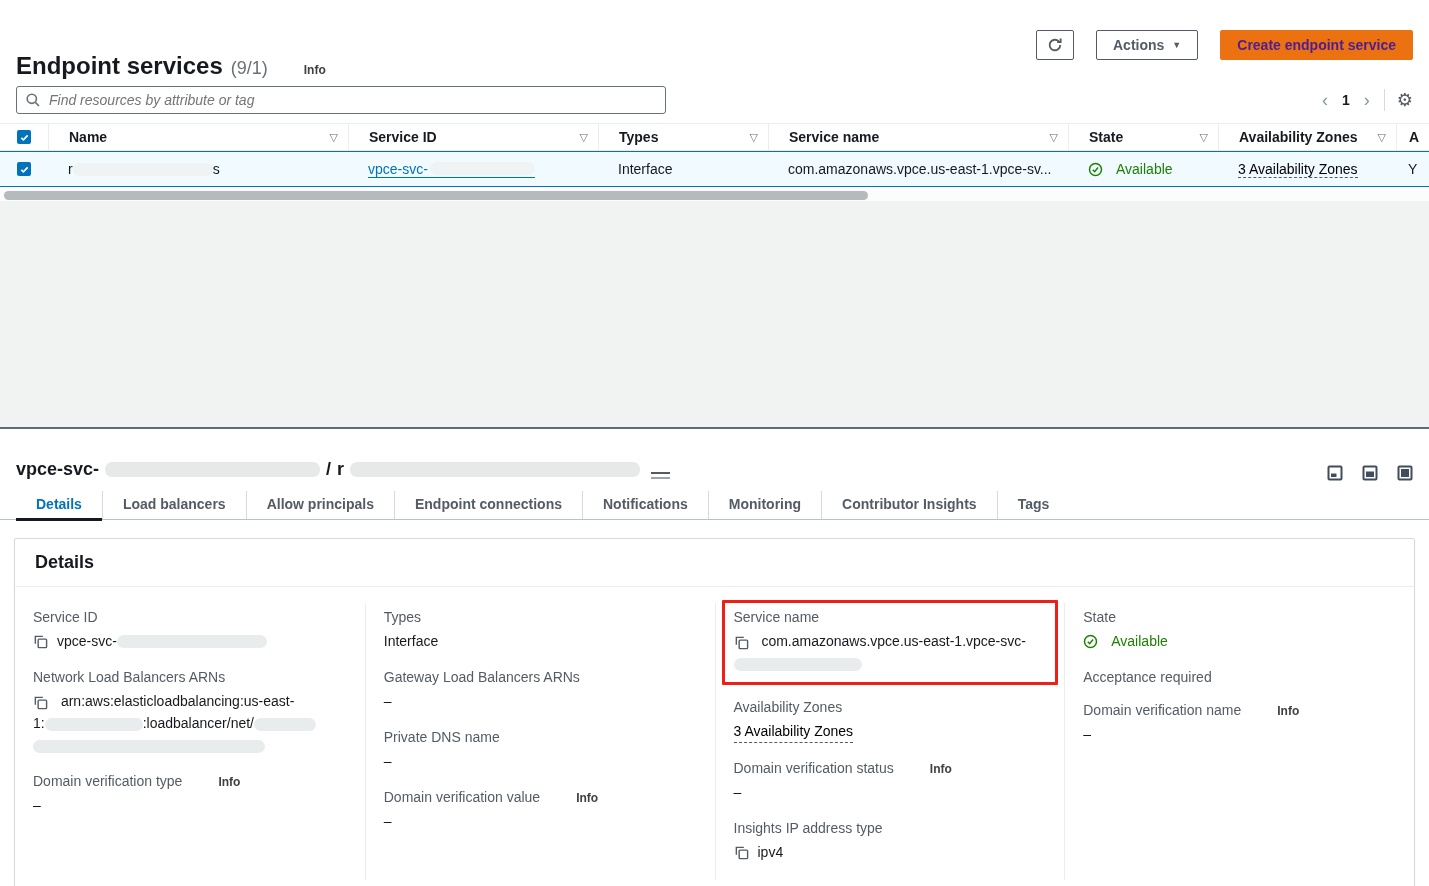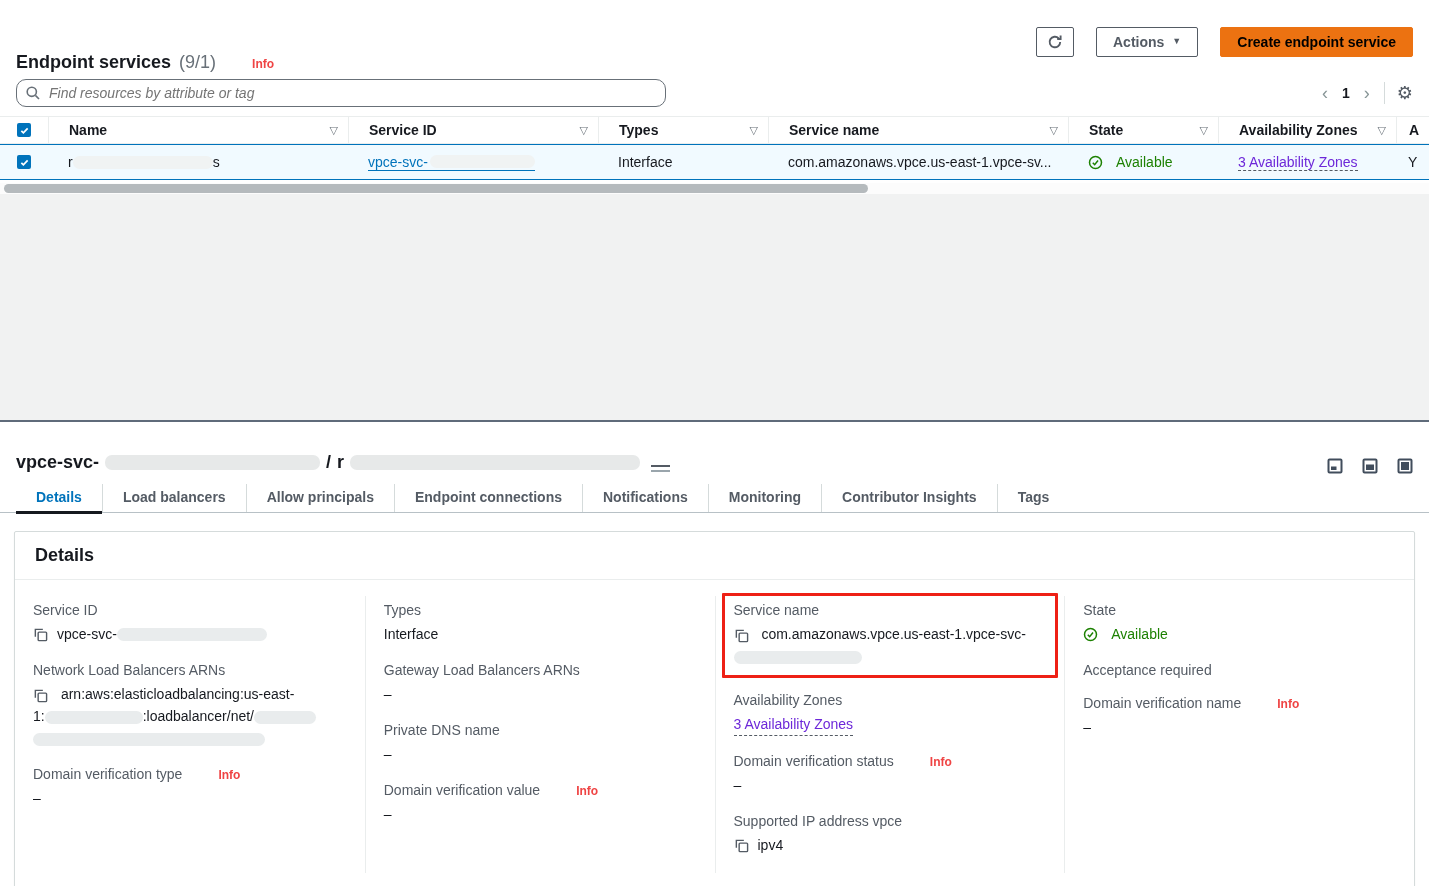--- a/index.html
+++ b/index.html
@@ -3,34 +3,34 @@
 <meta charset="utf-8">
 <style>
   * { margin:0; padding:0; box-sizing:border-box; }
   html,body { width:1429px; height:886px; overflow:hidden; background:#fff;
     font-family:"Liberation Sans", sans-serif; font-size:14px; color:#16191f; }
 
   
   .top-section { background:#fff; }
   .hdr-row { display:flex; justify-content:space-between; align-items:center; padding:10px 16px 0 16px; }
   .hdr-left { display:flex; align-items:baseline; gap:8px; }
-  .page-title { font-size:18px; font-weight:700; color:#16191f; display:inline;margin-top:42px; }
+  .page-title { font-size:24px; font-weight:700; color:#16191f; display:inline;margin-top:42px; }
   .count { font-size:18px; color:#687078; font-weight:400; }
-  .info-link { font-size:12px; font-weight:700; color:#ef4444; text-decoration:none; cursor:pointer;padding-left:28px; }
+  .info-link { font-size:12px; font-weight:700; color:#404040; text-decoration:none; cursor:pointer;padding-left:28px; }
   .hdr-right { display:flex; align-items:center; gap:22px; }
   .btn { height:30px; border:1px solid #545b64; border-radius:2px; background:#fff; color:#545b64;
          font-weight:700; font-size:14px; padding:0 16px; display:flex; align-items:center; gap:8px; cursor:pointer;
          font-family:"Liberation Sans",sans-serif; }
   .btn-icon { width:38px; justify-content:center; padding:0; }
-  .btn-primary { background:#ec7211; border-color:#ec7211; color:#000000; }
+  .btn-primary { background:#ec7211; border-color:#ec7211; color:#4c1d95; }
   .caret { font-size:9px; line-height:1; }
 
   .toolbar-row { display:flex; justify-content:space-between; align-items:center; margin:6px 16px 0 16px; }
   .search-box { position:relative; width:650px; }
-  .search-box input { width:100%; height:28px; border:1px solid #687078; border-radius:10px;
+  .search-box input { width:100%; height:28px; border:1px solid #687078; border-radius:3px;
       padding:0 8px 0 32px; font-style:italic; font-size:14px; color:#3b82f6; background:#fff;
       font-family:"Liberation Sans",sans-serif; }
   .search-box svg { position:absolute; left:9px; top:6px; }
   .paging { display:flex; align-items:center; gap:12px; color:#879596; }
   .pg-arrow { font-size:18px; line-height:1; cursor:pointer; color:#879596; background:none; border:none; padding:0 2px; }
   .pg-num { font-weight:700; color:#16191f; font-size:14px; cursor:pointer; }
   .pg-sep { width:1px; height:22px; background:#d5dbdb; }
   .gear { font-size:18px; color:#545b64; cursor:pointer; background:none; border:none; line-height:1; }
 
   
@@ -40,21 +40,21 @@
   .tr-data { height:36px; background:#f1faff; border-top:1px solid #0073bb; border-bottom:1px solid #0073bb; }
   .td, .th { padding:0 10px 0 20px; display:flex; align-items:center; overflow:hidden; white-space:nowrap; }
   .th { justify-content:space-between; align-self:stretch; }
   .th + .th { border-left:1px solid #eaeded; }
   .c-cb  { width:48px; padding:0 0 0 17px; }
   .c-name{ width:300px; } .c-sid { width:250px; } .c-type{ width:170px; }
   .c-sname{ width:300px; } .c-state{ width:150px; } .c-az { width:178px; } .c-last{ width:33px; padding-left:12px; }
   .sort { color:#687078; font-size:11px; font-weight:400; }
   .checkbox { width:14px; height:14px; background:#0073bb; border-radius:2px; display:flex; align-items:center; justify-content:center; cursor:pointer; }
   .link-blue { color:#0073bb; cursor:pointer; border-bottom:1px solid #0073bb; display:inline-flex; align-items:center; gap:2px; }
-  .link-dashed { color:#6d28d9; cursor:pointer; border-bottom:1px dashed #545b64; }
+  .link-dashed { color:#000000; cursor:pointer; border-bottom:1px dashed #545b64; }
   .state-ok { color:#1d8102; display:inline-flex; align-items:center; gap:13px; }
 
   .pill { display:inline-block; height:13px; border-radius:7px; background:#e9eced; vertical-align:middle; }
   .pill-light { background:#f0f3f3; }
 
   .hscroll { margin-top:3px; height:11px; position:relative; background:#fcfcfc; }
   .hscroll-thumb { position:absolute; left:4px; top:1px; height:9px; width:864px; border-radius:5px; background:#b5babd; cursor:pointer; }
 
   .gray-gap { height:228px; background:#f1f2f2; border-bottom:2px solid #5f6b7a; }
 
@@ -347,21 +347,21 @@
           </div>
         </div>
         <div class="field">
           <div class="f-label">
             <span>Domain verification status</span>
             <a class="info-link">Info</a>
           </div>
           <div class="f-value dash">–</div>
         </div>
         <div class="field">
-          <div class="f-label">Supported IP address vpce</div>
+          <div class="f-label">Insights IP address type</div>
           <div class="f-value">
             <button class="copy-btn">
               <svg width="15" height="15" viewBox="0 0 16 16" fill="none" stroke="#545b64" stroke-width="1.5">
                   <rect x="5.5" y="5.5" width="9" height="9" rx="1"></rect>
                   <path d="M10.5 2.5h-8v8"></path>
                 </svg>
             </button>
             <span>ipv4</span>
           </div>
         </div>

